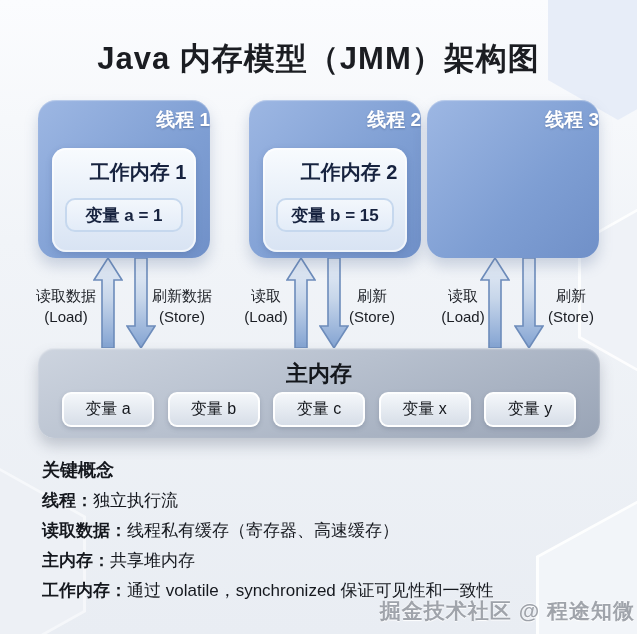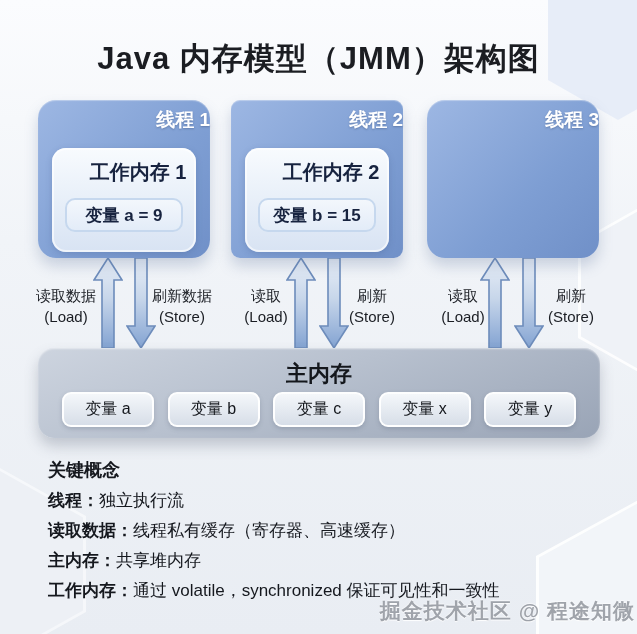--- a/index.html
+++ b/index.html
@@ -43,21 +43,21 @@
     z-index:2;}
   .memory-title{margin-top:11px;text-align:center;font-size:22px;font-weight:bold;color:#14171c;}
   .chips{position:absolute;left:24px;right:24px;top:44px;display:flex;justify-content:space-between;}
   .chip{width:92px;height:35px;border-radius:9px;box-sizing:border-box;
     border:2px solid rgba(255,255,255,.95);
     background:linear-gradient(180deg,#f4f7fa 0%,#d7dee8 100%);
     box-shadow:0 2px 4px rgba(80,90,110,.25);
     display:flex;align-items:center;justify-content:center;
     font-size:16px;font-weight:normal;color:#14171c;}
   
-  .concepts{position:absolute;left:48px;top:460px;z-index:2;font-size:17px;line-height:21px;}
+  .concepts{position:absolute;left:42px;top:460px;z-index:2;font-size:17px;line-height:21px;}
   .concept-heading{font-size:18px;font-weight:bold;margin:0 0 2px 0;}
   .concept-line{margin-top:9px;}
   .term{font-weight:bold;}
   
   .watermark{position:absolute;right:2px;top:597px;z-index:3;white-space:nowrap;
     font-size:21px;font-weight:bold;letter-spacing:1px;
     color:rgba(128,133,143,.75);
     text-shadow:0 1px 1px rgba(255,255,255,.95),0 -1px 1px rgba(255,255,255,.6);}
   svg{display:block;}
 </style>
@@ -86,25 +86,25 @@
   <div class="hex" style="left:-86px;top:468px;width:172px;height:192px;background:rgba(255,255,255,.55);">
     <div class="hex-inner" style="background:#edf0f5;"></div>
   </div>
 
   <div class="title">Java 内存模型（JMM）架构图</div>
 
   <div class="thread" style="left:38px;">
     <div class="thread-title">线程 1</div>
     <div class="workmem">
       <div class="workmem-title">工作内存 1</div>
-      <div class="var-chip">变量 a = 9</div>
+      <div class="var-chip">变量 a = 1</div>
     </div>
   </div>
 
-  <div class="thread" style="left:231px;border-radius:9px;">
+  <div class="thread" style="left:249px;">
     <div class="thread-title">线程 2</div>
     <div class="workmem">
       <div class="workmem-title">工作内存 2</div>
       <div class="var-chip">变量 b = 15</div>
     </div>
   </div>
 
   <div class="thread" style="left:427px;">
     <div class="thread-title">线程 3</div>
   </div>

